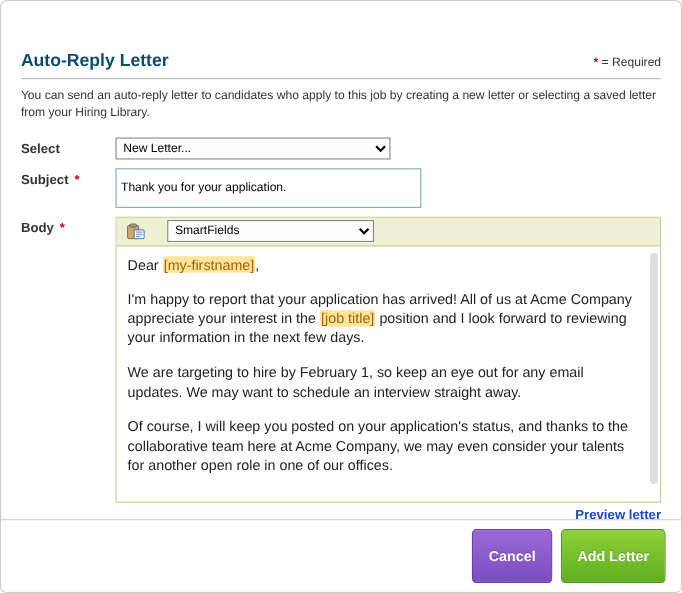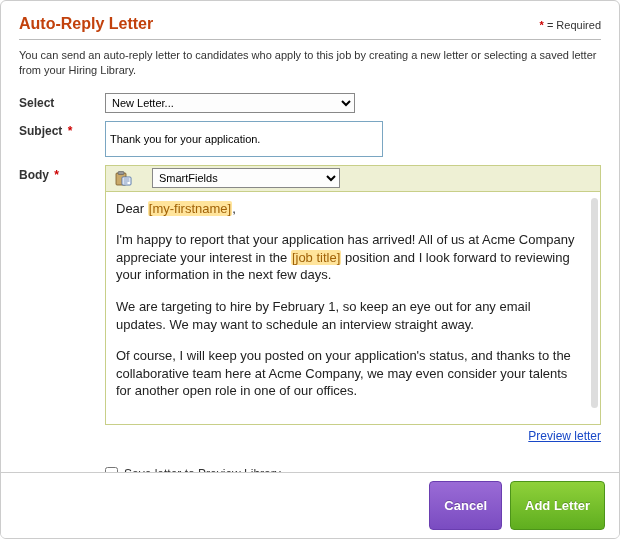--- a/index.html
+++ b/index.html
@@ -17,21 +17,21 @@
     }
     .container { padding: 14px 18px; }
     .header-row {
       display: flex;
       justify-content: space-between;
       align-items: baseline;
       border-bottom: 1px solid #bbb;
       padding-bottom: 6px;
       margin-bottom: 8px;
     }
-    .title { font-size: 16px; font-weight: bold; color: #c2410c; }
+    .title { font-size: 16px; font-weight: bold; color: #0c4a6e; margin-top: 32px; }
     .req-legend { font-size: 11px; color: #333; }
     .req-star { color: #c00; font-weight: bold; }
     .intro { font-size: 11px; color: #333; line-height: 1.4; margin-bottom: 14px; }
     .form-row { display: flex; align-items: flex-start; margin-bottom: 8px; }
     .form-label { width: 86px; font-size: 12px; font-weight: bold; padding-top: 3px; }
     .form-label .req-star { margin-left: 2px; }
     .form-field { flex: 1; }
     select.select-new, select.smartfields {
       font-size: 11px;
       padding: 1px 2px;
@@ -88,20 +88,21 @@
     .hl {
       background: #ffe49b;
       color: #a16207;
       padding: 0 1px;
       border-radius: 2px;
     }
     .preview-row {
       width: 496px;
       text-align: right;
       margin-top: 4px;
+      font-weight: bold;
     }
     .preview-link {
       font-size: 12px;
       color: #1848c7;
       text-decoration: underline;
       cursor: pointer;
     }
     .save-row { margin-left: 86px; margin-top: 24px; display: flex; align-items: center; gap: 6px; font-size: 12px; }
     .save-row input[type="checkbox"] { width: 13px; height: 13px; }
     .footer {

